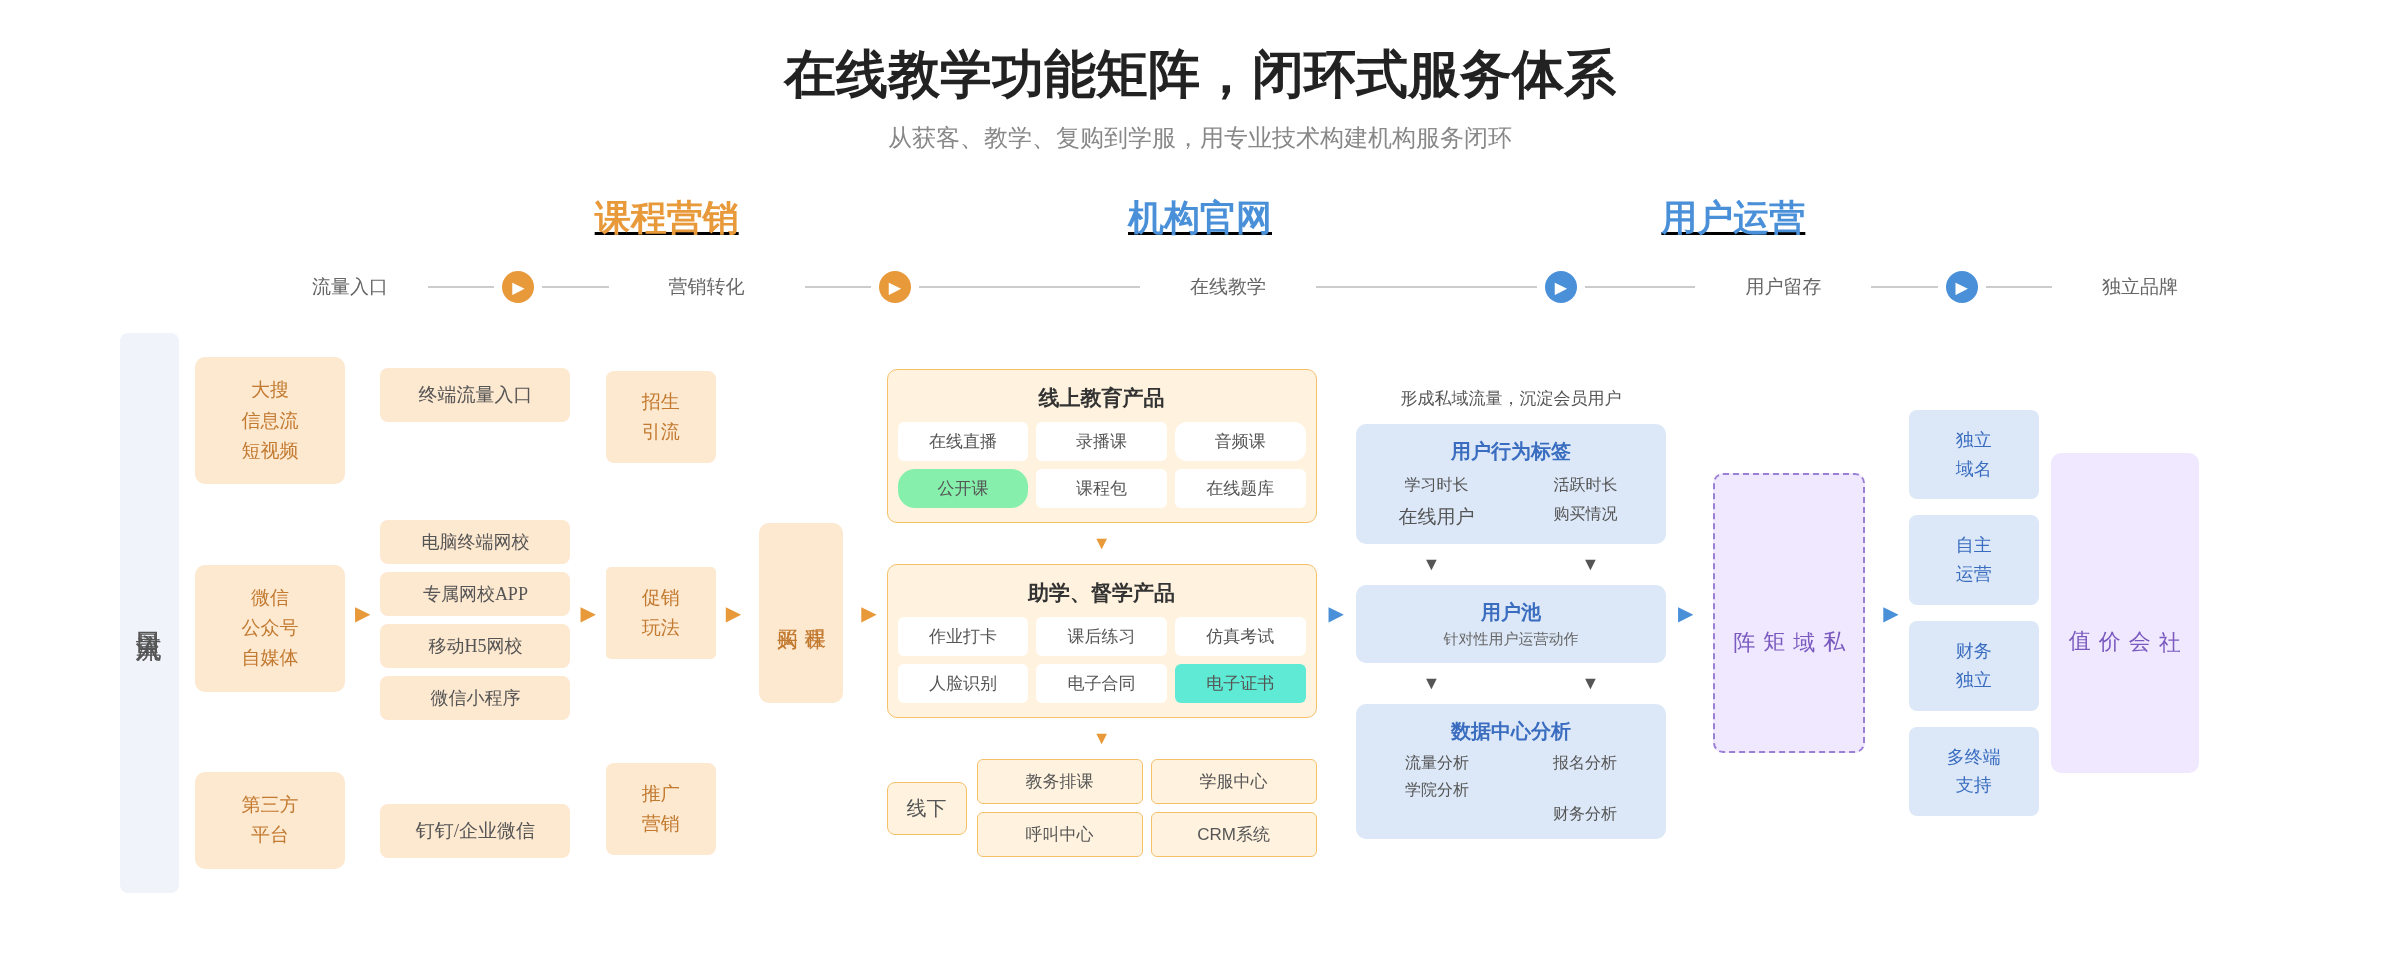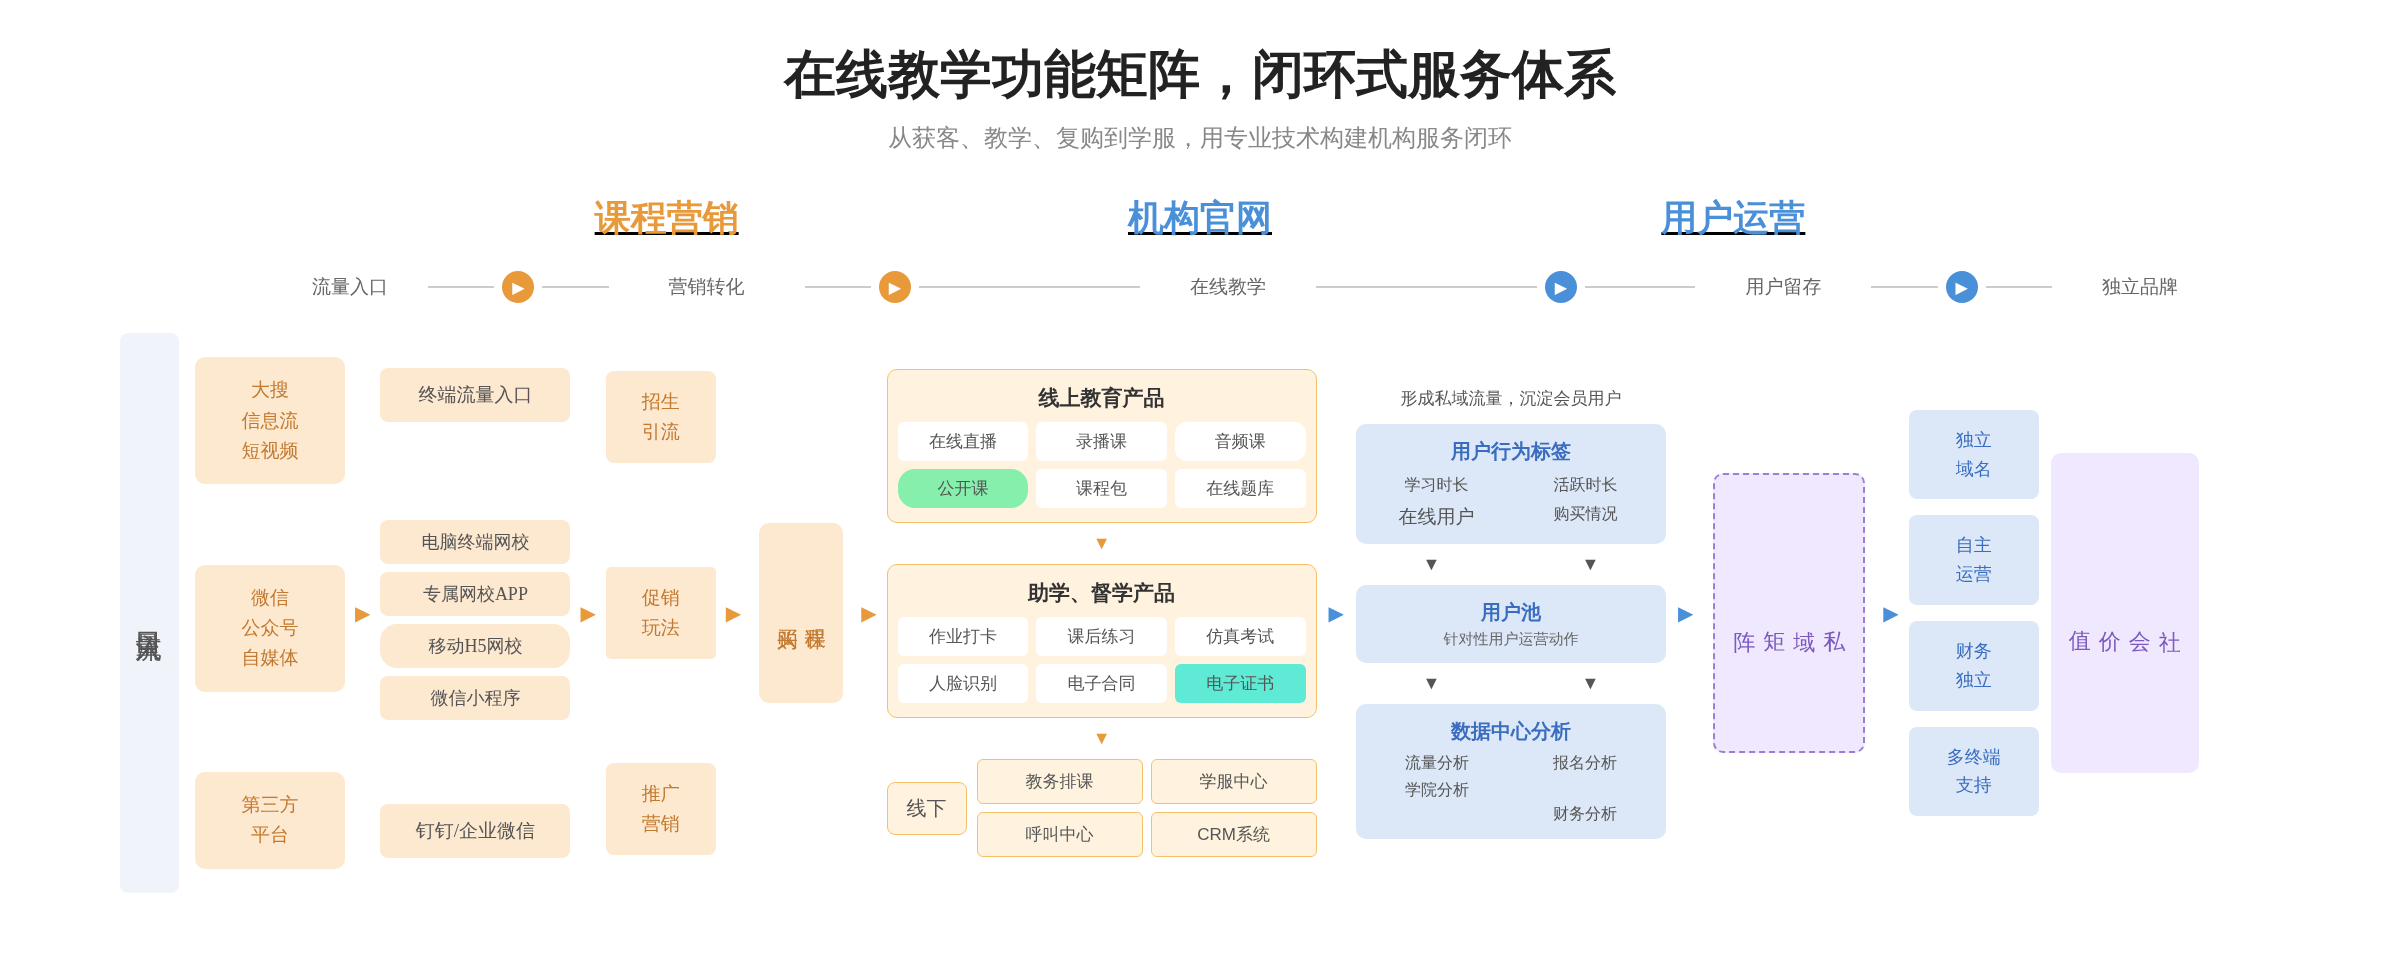--- a/index.html
+++ b/index.html
@@ -81,21 +81,21 @@
 平台</div>
     </div>
 
     <div style="font-size:20px;color:#e8993a;margin:0 10px;">▶</div>
 
     <div style="display:flex;flex-direction:column;gap:14px;min-width:190px;justify-content:space-around;height:560px;font-family:Liberation Serif, serif;">
       <div style="background:#fde8d0;border-radius:8px;padding:14px 10px;font-size:19px;color:#555;text-align:center;">终端流量入口</div>
       <div style="display:flex;flex-direction:column;gap:8px;">
         <div style="background:#fde8d0;border-radius:8px;padding:10px 8px;font-size:18px;color:#555;text-align:center;margin-top:15px;">电脑终端网校</div>
         <div style="background:#fde8d0;border-radius:8px;padding:10px 8px;font-size:18px;color:#555;text-align:center;">专属网校APP</div>
-        <div style="background:#fde8d0;border-radius:17px;padding:10px 0;font-size:18px;color:#555;text-align:center;">移动H5网校</div>
+        <div style="background:#fde8d0;border-radius:8px;padding:10px 0;font-size:18px;color:#555;text-align:center;">移动H5网校</div>
         <div style="background:#fde8d0;border-radius:8px;padding:10px 8px;font-size:18px;color:#555;text-align:center;">微信小程序</div>
       </div>
       <div style="background:#fde8d0;border-radius:8px;padding:14px 10px;font-size:19px;color:#555;text-align:center;">钉钉/企业微信</div>
     </div>
 
     <div style="font-size:20px;color:#e8993a;margin:0 10px;">▶</div>
 
     <div style="display:flex;flex-direction:column;gap:28px;min-width:110px;justify-content:space-around;height:560px;">
       <div style="background:#fde8d0;border-radius:8px;padding:16px 10px;font-size:19px;color:#c27a30;text-align:center;line-height:1.6;white-space:pre-line;">招生
 引流</div>

